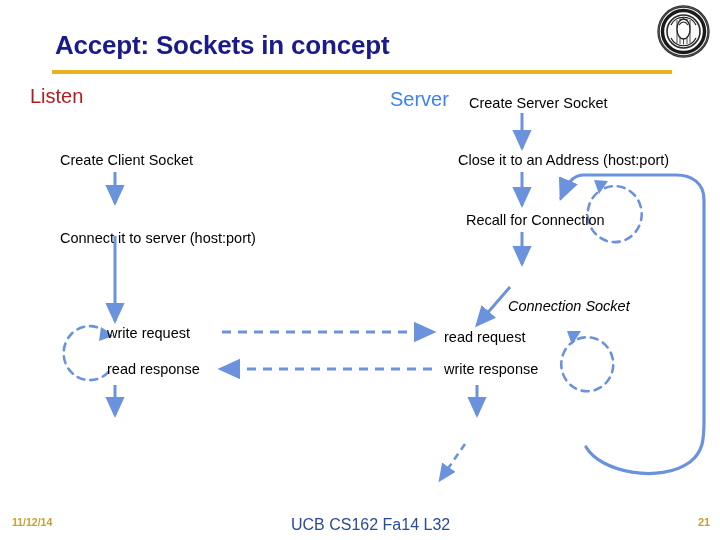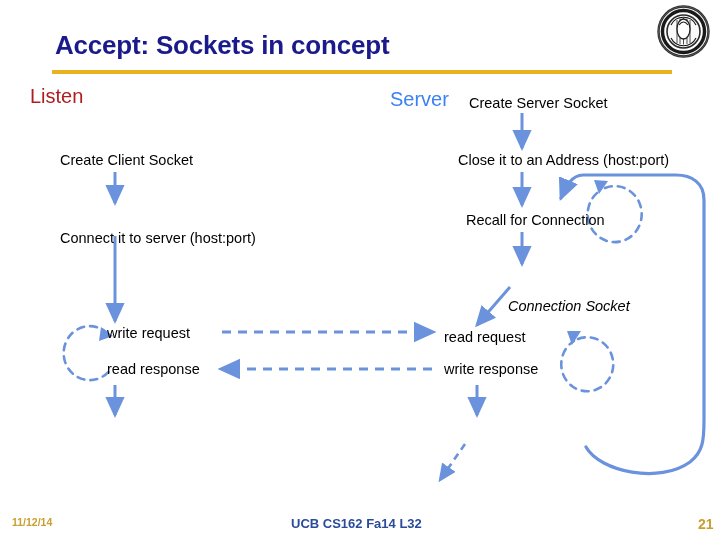--- a/index.html
+++ b/index.html
@@ -88,28 +88,28 @@
     left: 4px;
     top: 516px;
     font-size: 10.5px;
     font-weight: bold;
     color: #c8a030;
     margin-left: 8px;
   }
   #footer-center {
     left: 291px;
     top: 516px;
-    font-size: 13px;
-    font-weight: bold;
+    font-size: 16px;
+    font-weight: normal;
     color: #2a4b9b;
   }
   #footer-page {
     left: 698px;
     top: 516px;
-    font-size: 14px;
+    font-size: 11px;
     font-weight: bold;
     color: #c8a030;
   }
 </style>
 </head>
 <body>
 
 <div id="slide">
 
   <svg id="svg-layer" viewBox="0 0 720 540" xmlns="http://www.w3.org/2000/svg">

